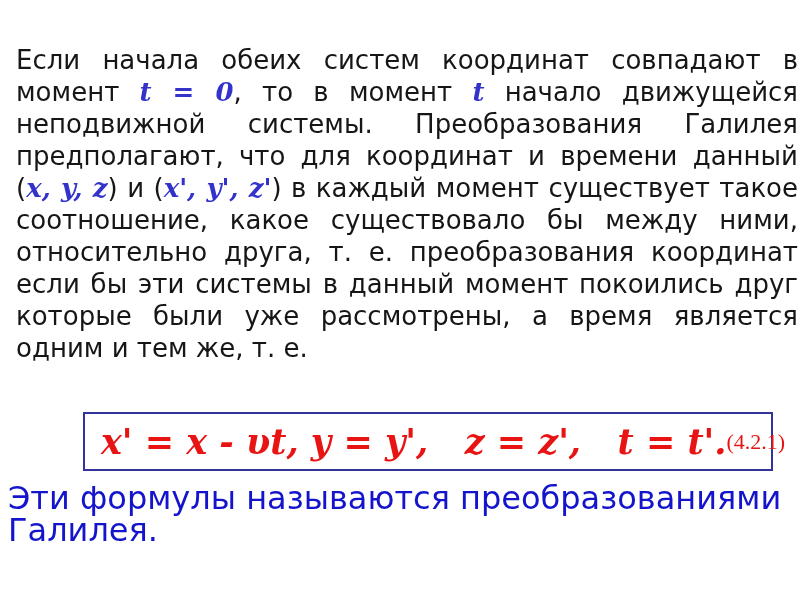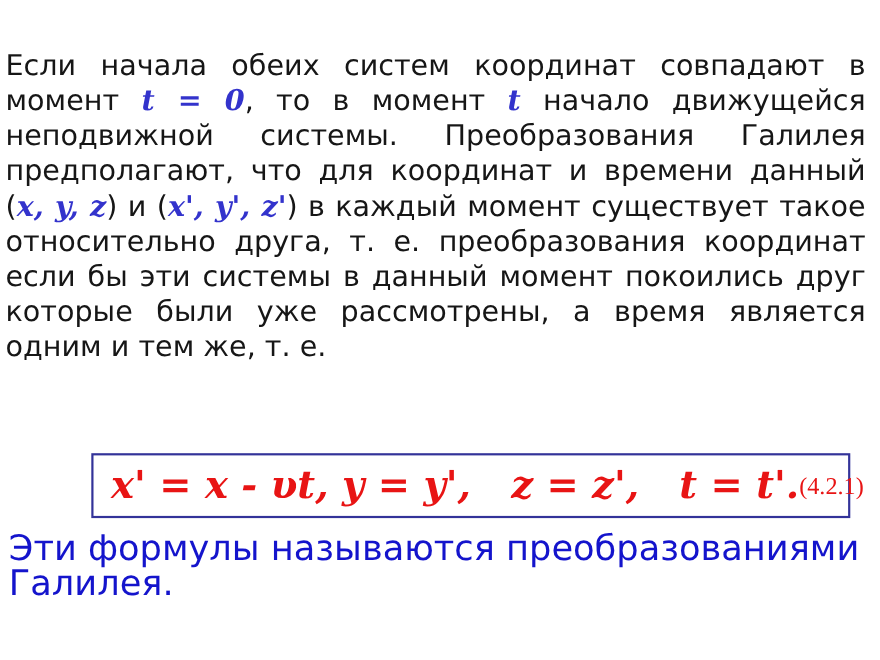--- a/index.html
+++ b/index.html
@@ -6,21 +6,21 @@
   .slide {
     position: relative;
     width: 800px;
     height: 600px;
     background: var(--page-bg, #ffffff);
     overflow: hidden;
     font-family: "DejaVu Sans", "Liberation Sans", sans-serif;
   }
   .paragraph {
     position: absolute;
-    left: 5px;
+    left: 16px;
     top: 44px;
     width: 782px;
     font-size: 26px;
     line-height: 32px;
     color: var(--text-color, #161616);
     z-index: 1;
   }
   .line {
     text-align: justify;
     text-align-last: left;
@@ -81,20 +81,21 @@
 </head>
 <body>
 
 <div class="slide">
   <div class="paragraph" id="paragraph">
       <div class="line just"><span class="txt">Если начала обеих систем координат совпадают в</span></div>
       <div class="line just"><span class="txt">момент </span><span class="math">t = 0</span><span class="txt">, то в момент </span><span class="math">t</span><span class="txt"> начало движущейся</span></div>
       <div class="line just"><span class="txt">неподвижной системы. Преобразования Галилея</span></div>
       <div class="line just"><span class="txt">предполагают, что для координат и времени данный</span></div>
       <div class="line just"><span class="txt">(</span><span class="math">x, y, z</span><span class="txt">) и (</span><span class="math">x', y', z'</span><span class="txt">) в каждый момент существует такое</span></div>
+      <div class="line just"><span class="txt">соотношение, какое существовало бы между ними,</span></div>
       <div class="line just"><span class="txt">относительно друга, т. е. преобразования координат</span></div>
       <div class="line just"><span class="txt">если бы эти системы в данный момент покоились друг</span></div>
       <div class="line just"><span class="txt">которые были уже рассмотрены, а время является</span></div>
       <div class="line"><span class="txt">одним и тем же, т. е.</span></div>
     </div>
 
   <div class="formula-box">
     <span class="formula">x' = x - υt, y = y',   z = z',   t = t'.</span>
     <span class="formula-label">(4.2.1)</span>
   </div>

